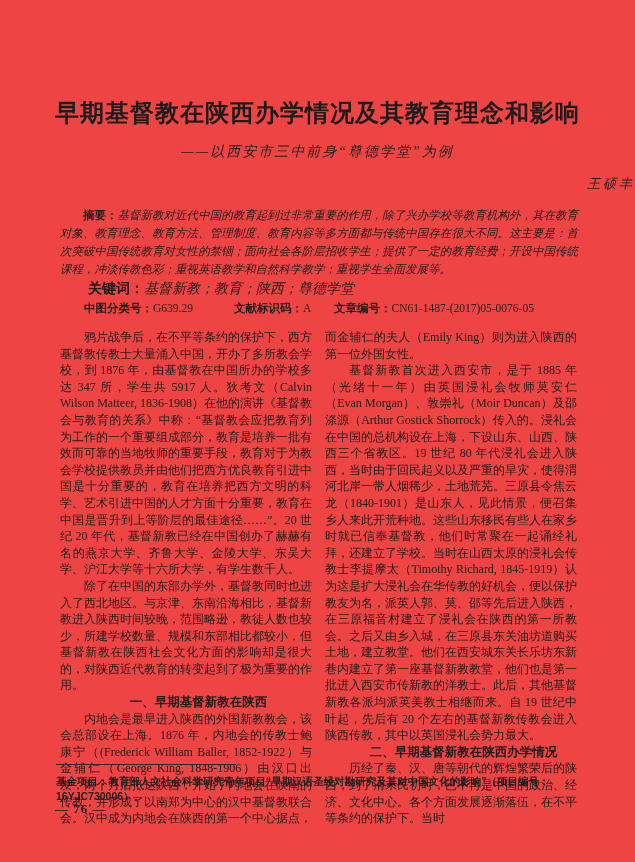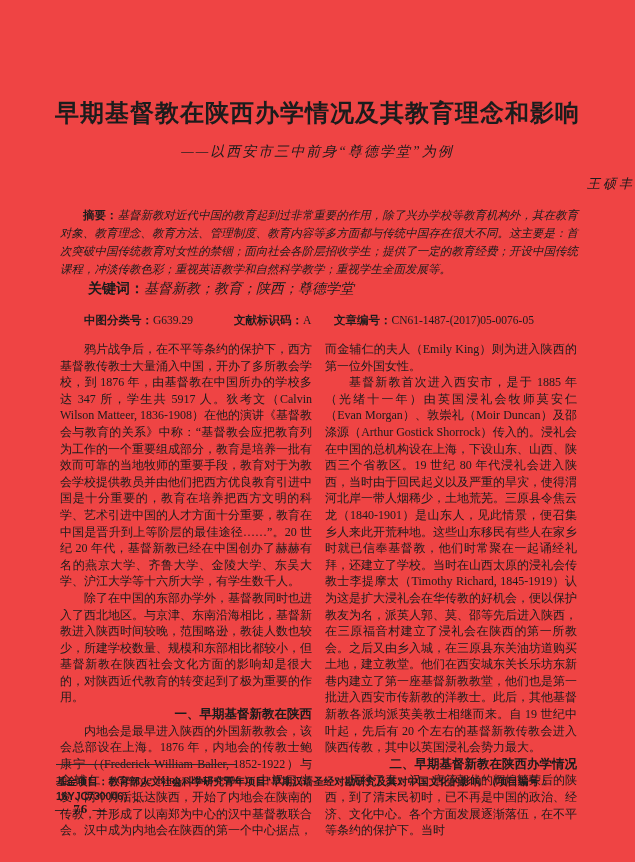--- a/index.html
+++ b/index.html
@@ -25,29 +25,29 @@
   .hei{font-family:"Liberation Sans","DejaVu Sans",sans-serif;font-weight:bold;}
   .abstract{
     font-size:11.5px;line-height:18px;text-align:justify;text-indent:2em;
     font-style:italic;margin:0;
   }
   .abstract .label{font-style:normal;font-size:11.5px;}
   .kw{font-size:14px;line-height:18px;text-indent:2em;margin:1px 0 0 0;font-style:italic;}
   .kw .label{font-style:normal;}
   .meta{font-size:11.5px;line-height:18px;padding-left:24px;margin:1px 0 0 0;}
   .meta .seg1{display:inline-block;width:150px;}
-  .meta .seg2{display:inline-block;width:100px;margin-top:12px;}
+  .meta .seg2{display:inline-block;width:100px;}
   .meta .val{font-family:"Liberation Serif","DejaVu Serif",serif;font-weight:normal;}
 
   .body-columns{display:flex;gap:13px;margin:12px 57px 0 60px;}
   .col{width:252px;font-size:12px;line-height:16.6px;text-align:justify;}
   .col p{margin:0;text-indent:2em;}
   .col p.cont{text-indent:0;}
   .col .sec-heading{
-    margin:0;font-size:12.5px;line-height:16.6px;text-indent:2em;text-align:right;
+    margin:0;font-size:12.5px;line-height:16.6px;text-indent:2em;text-align:center;
     font-family:"Liberation Sans","DejaVu Sans",sans-serif;font-weight:bold;
   }
 
   .footnote{
     position:absolute;left:56px;right:52px;top:764px;
     font-size:10.5px;line-height:15px;
     font-family:"Liberation Sans","DejaVu Sans",sans-serif;font-weight:bold;
   }
   .footnote-rule{width:180px;height:0;border-top:1.5px solid #2a2a2a;margin-bottom:9px;}
   .page-num{position:absolute;left:55px;top:801px;font-size:13px;font-weight:bold;letter-spacing:1px;}

